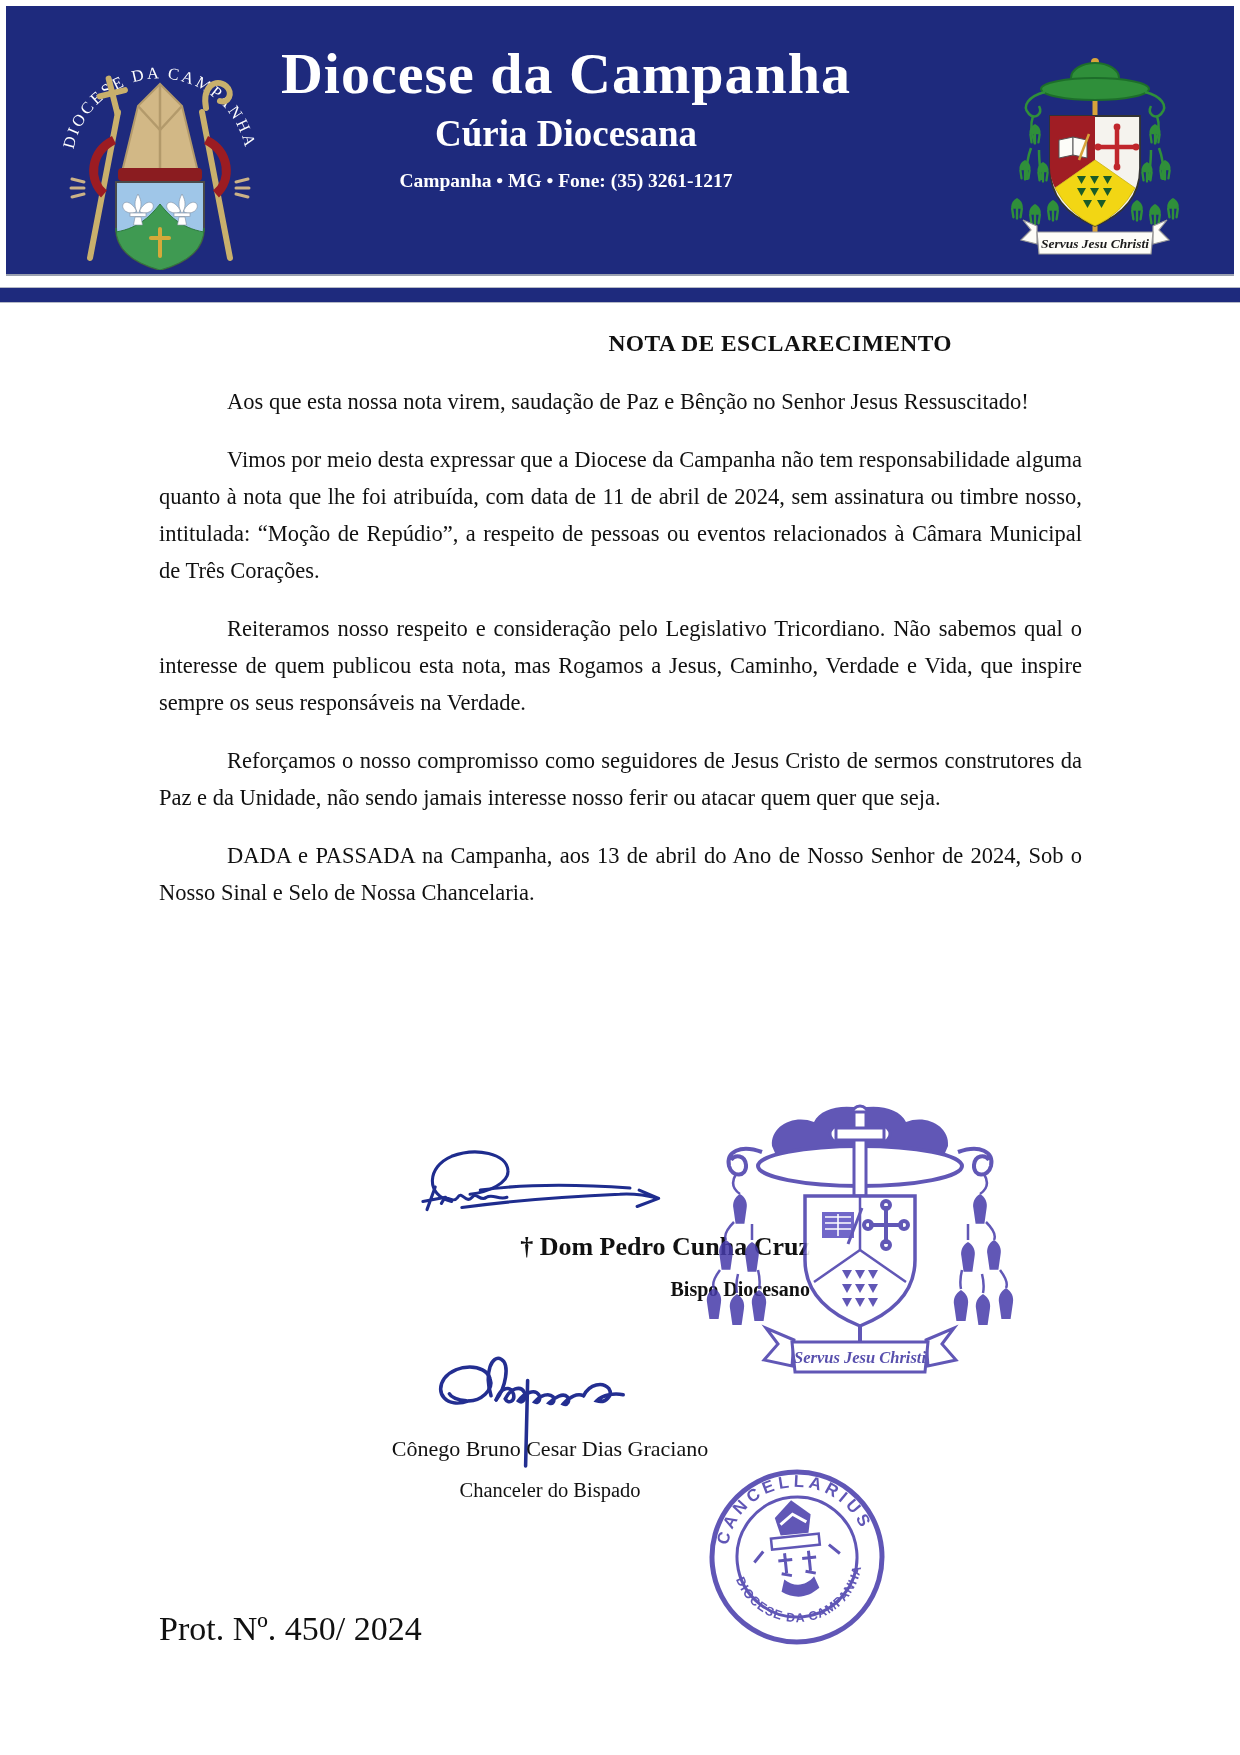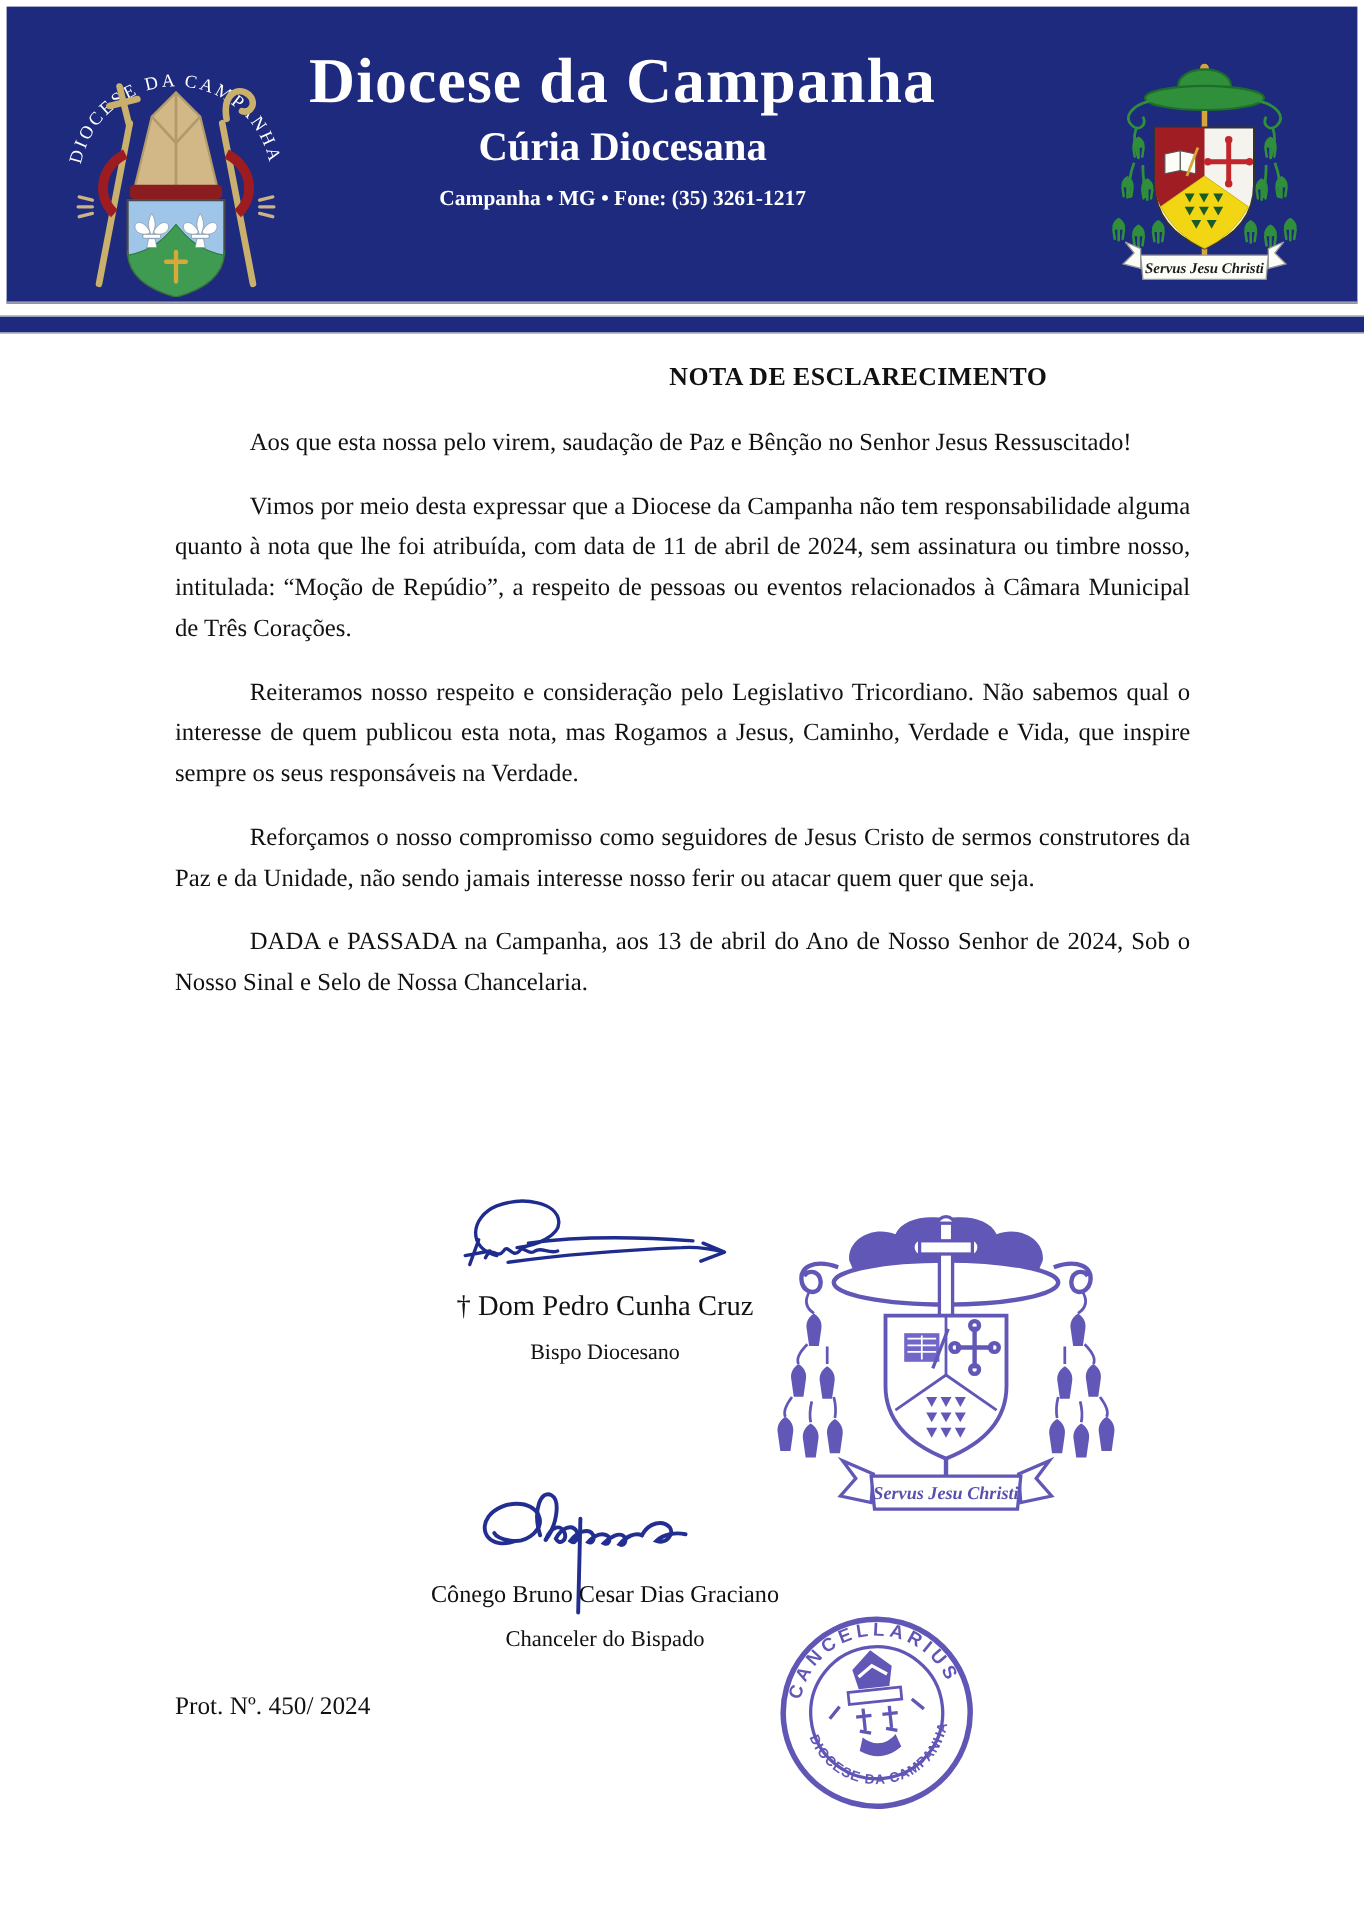--- a/index.html
+++ b/index.html
@@ -16,31 +16,31 @@
   .emblem-left{position:absolute;left:50px;top:28px;}
   .emblem-right{position:absolute;left:1003px;top:42px;}
   .thin-bar{position:absolute;left:0;top:287px;width:1240px;height:14px;background:#1e2a7d;border-top:1px solid #b5b9c6;border-bottom:1px solid #b5b9c6;}
 
   
   .doc-body{position:absolute;left:159px;top:318px;width:923px;}
   .doc-title{font-size:23.5px;font-weight:bold;text-align:right;letter-spacing:.4px;margin:12px 130px 26px 0;}
   .doc-body p{font-size:22.5px;line-height:37px;text-align:justify;text-indent:68px;margin:0 0 21px 0;}
 
   
-  .sig-block-1{position:absolute;left:290px;top:1084px;width:520px;text-align:center;}
+  .sig-block-1{position:absolute;left:290px;top:1144px;width:520px;text-align:right;font-weight:bold;}
   .sig-block-1 svg{display:block;margin:0 auto;}
   .sig-name{font-size:26px;margin-top:6px;}
   .sig-role{font-size:20px;margin-top:16px;}
   .coat-stamp{position:absolute;left:700px;top:1102px;opacity:.93;}
   .sig-block-2{position:absolute;left:290px;top:1348px;width:520px;text-align:center;}
   .sig-block-2 svg{display:block;margin:0 auto;}
   .sig2-name{font-size:22px;margin-top:-34px;}
   .sig2-role{font-size:20.5px;margin-top:17px;}
   .round-stamp{position:absolute;left:706px;top:1466px;opacity:.92;transform:rotate(-6deg);}
-  .prot-line{position:absolute;left:159px;top:1538px;font-size:23px;}
+  .prot-line{position:absolute;left:159px;top:1610px;font-size:34px;}
 </style>
 </head>
 <body>
 
 <div class="page">
 
   <div class="header-band">
 
     <svg class="emblem-left" width="208" height="236" viewBox="0 0 208 236">
       <defs>
@@ -191,21 +191,21 @@
         <path d="M28,184 L144,184 L142,206 L30,206 Z" fill="#fdfdf8" stroke="#999" stroke-width="1.2"></path>
         <text x="86" y="200" text-anchor="middle" font-size="13.5" font-weight="bold" font-style="italic" font-family="Liberation Serif, serif" fill="#1b1b1b">Servus Jesu Christi</text>
       </g>
     </svg>
   </div>
 
   <div class="thin-bar"></div>
 
   <div class="doc-body">
     <div class="doc-title">NOTA DE ESCLARECIMENTO</div>
-    <p>Aos que esta nossa pelo virem, saudação de Paz e Bênção no Senhor Jesus Ressuscitado!</p>
+    <p>Aos que esta nossa nota virem, saudação de Paz e Bênção no Senhor Jesus Ressuscitado!</p>
     <p>Vimos por meio desta expressar que a Diocese da Campanha não tem responsabilidade alguma quanto à nota que lhe foi atribuída, com data de 11 de abril de 2024, sem assinatura ou timbre nosso, intitulada: “Moção de Repúdio”, a respeito de pessoas ou eventos relacionados à Câmara Municipal de Três Corações.</p>
     <p>Reiteramos nosso respeito e consideração pelo Legislativo Tricordiano. Não sabemos qual o interesse de quem publicou esta nota, mas Rogamos a Jesus, Caminho, Verdade e Vida, que inspire sempre os seus responsáveis na Verdade.</p>
     <p>Reforçamos o nosso compromisso como seguidores de Jesus Cristo de sermos construtores da Paz e da Unidade, não sendo jamais interesse nosso ferir ou atacar quem quer que seja.</p>
     <p>DADA e PASSADA na Campanha, aos 13 de abril do Ano de Nosso Senhor de 2024, Sob o Nosso Sinal e Selo de Nossa Chancelaria.</p>
   </div>
 
   <div class="sig-block-1">
     <svg width="290" height="82" viewBox="0 0 260 80">
       <g fill="none" stroke="#1e2c8e" stroke-width="3" stroke-linecap="round">
         <path d="M34,56 C8,50 10,22 34,12 C58,3 88,9 89,26 C90,38 70,47 52,49"></path>

